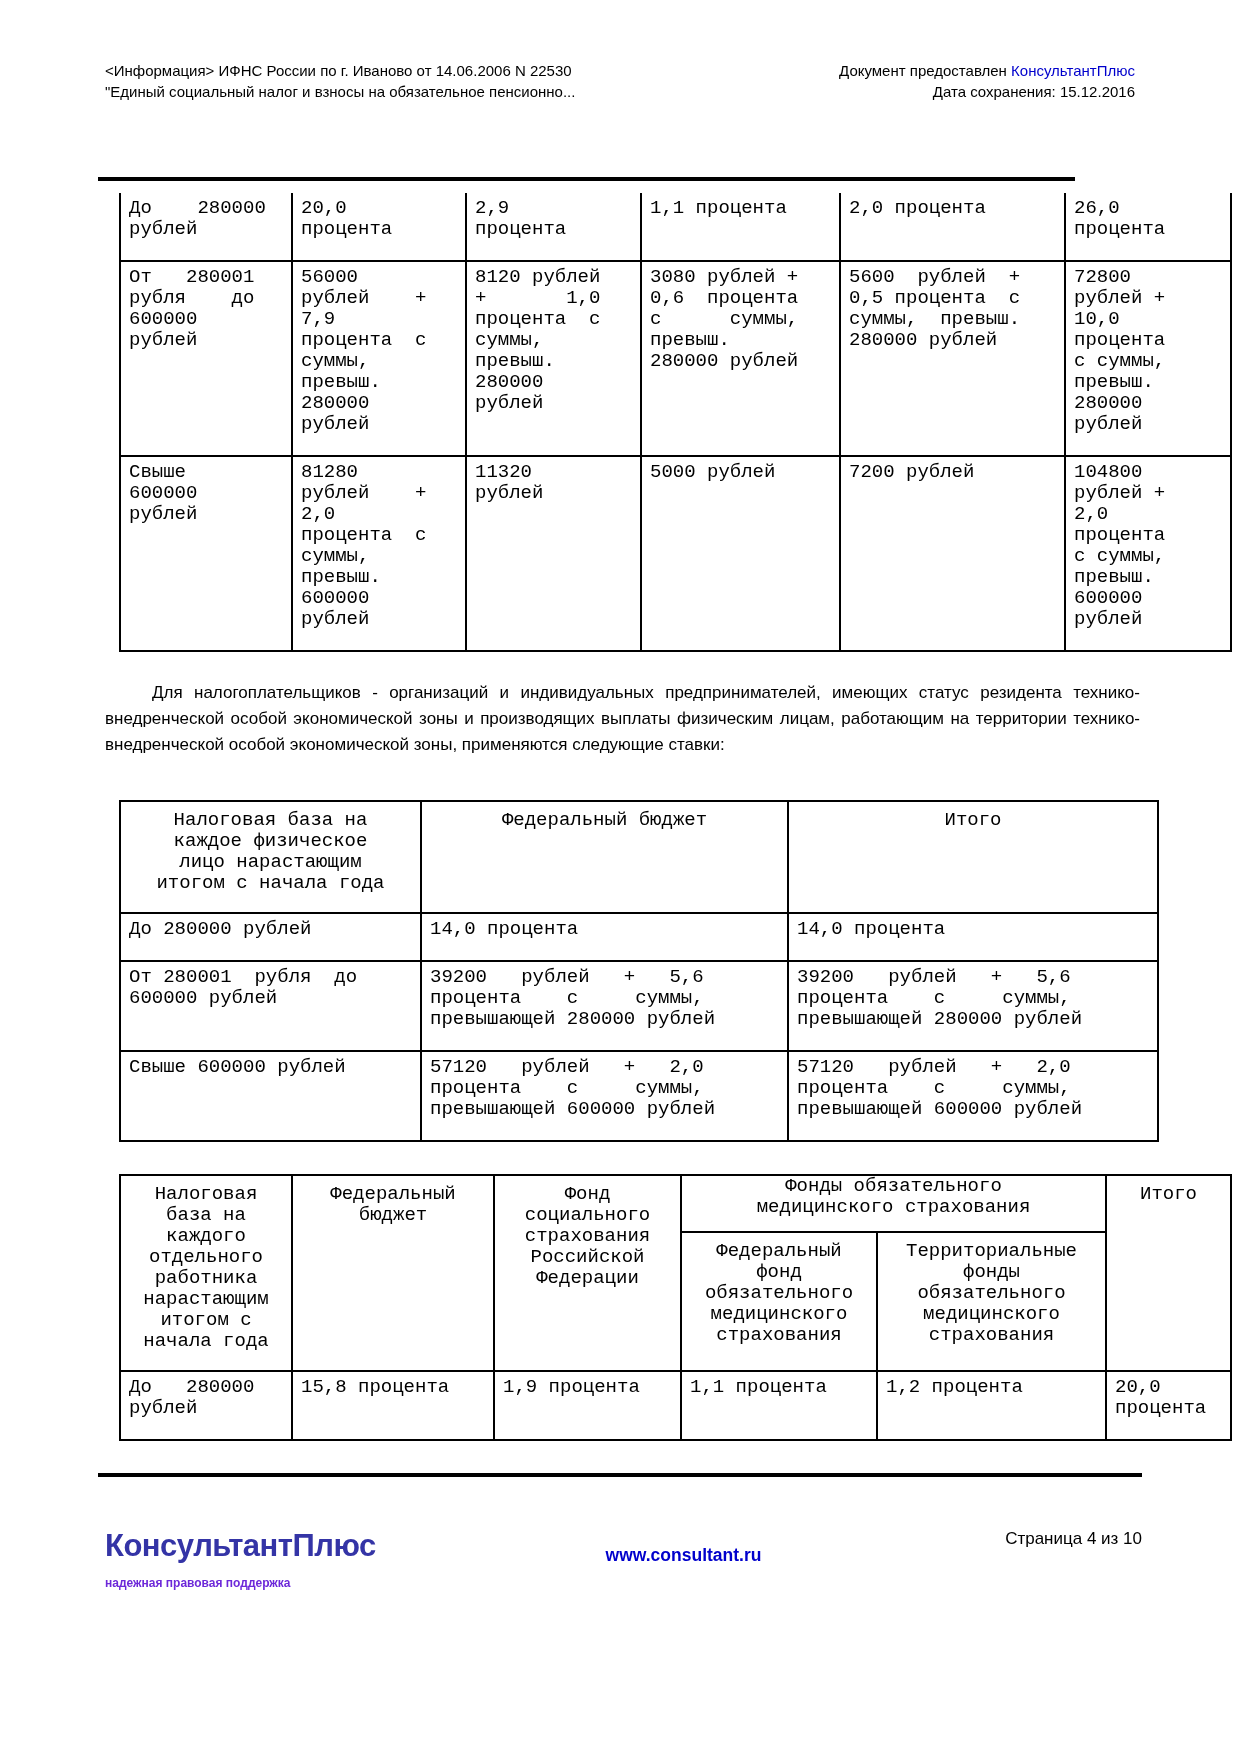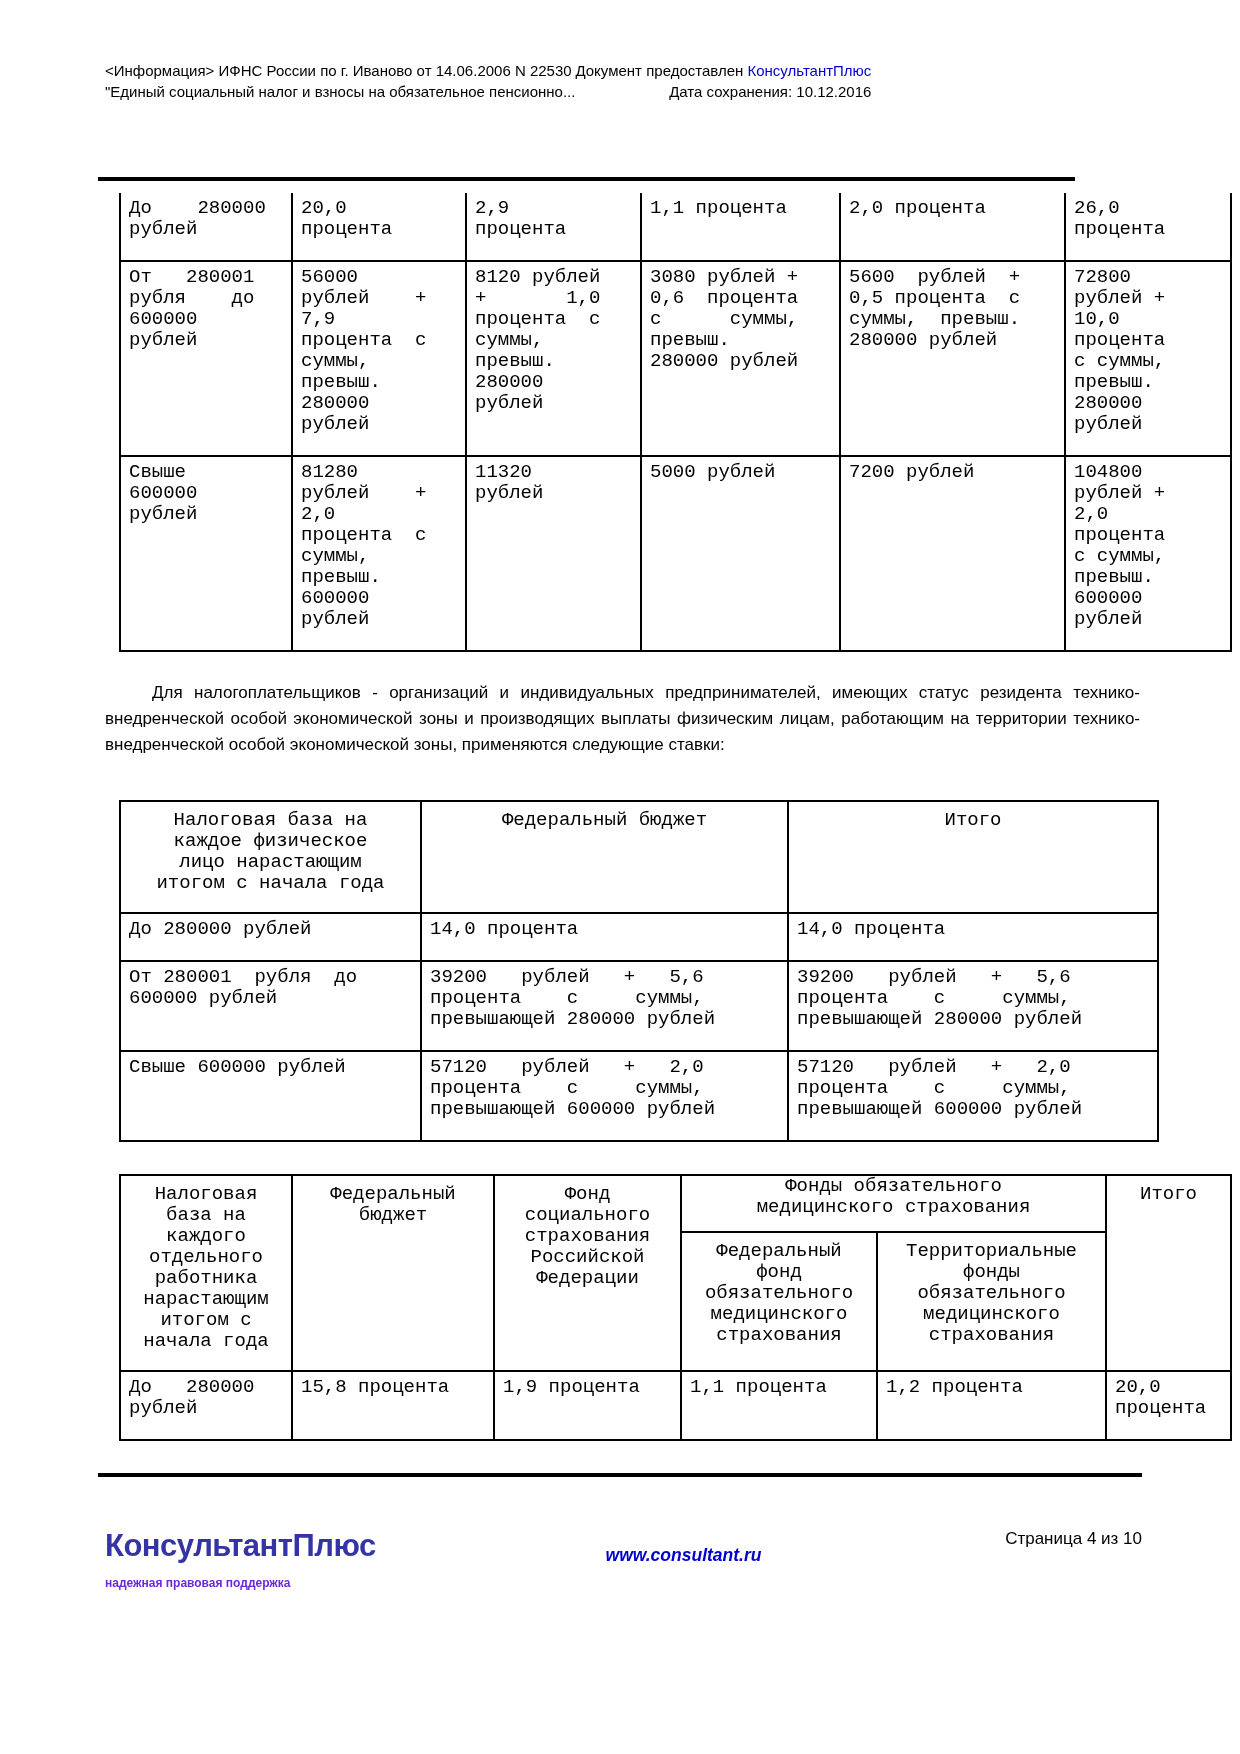--- a/index.html
+++ b/index.html
@@ -10,20 +10,21 @@
     height: 1754px;
     background: #fff;
     overflow: hidden;
     color: var(--text, #000);
     font-family: "Liberation Sans", sans-serif;
   }
 
   
   .header-row {
     display: flex;
+    justify-content: space-between;
     margin: 60px 105px 0 105px;
   }
   .header-left, .header-right { font-size: 15px; line-height: 21px; }
   .header-right { text-align: right; }
   .link { color: var(--link-blue, #0000cc); }
 
   .rule-top {
     margin: 75px 0 0 98px;
     width: 977px; height: 4px;
     background: var(--border, #000);
@@ -101,42 +102,41 @@
     line-height: 20px;
     margin-top: 10px;
     color: #6d28d9;
   }
   .footer-center {
     flex: 1;
     text-align: center;
     margin-top: 16px;
     font-size: 17.5px;
     font-weight: bold;
-    font-style: italic;
   }
   .footer-center a { text-decoration: none; color: var(--link-blue, #0000cc); }
   .footer-right {
     width: 230px;
     text-align: right;
     font-size: 17px;
   }
 </style>
 </head>
 <body>
 
 <div class="page">
 
   <div class="header-row">
     <div class="header-left">
       <div>&lt;Информация&gt; ИФНС России по г. Иваново от 14.06.2006 N 22530</div>
       <div>"Единый социальный налог и взносы на обязательное пенсионно...</div>
     </div>
     <div class="header-right">
       <div><span>Документ предоставлен </span><span class="link">КонсультантПлюс</span></div>
-      <div>Дата сохранения: 10.12.2016</div>
+      <div>Дата сохранения: 15.12.2016</div>
     </div>
   </div>
 
   <div class="rule-top"></div>
 
   <table class="doc-table t1">
     <colgroup>
       <col style="width:172px">
         <col style="width:174px">
         <col style="width:175px">

